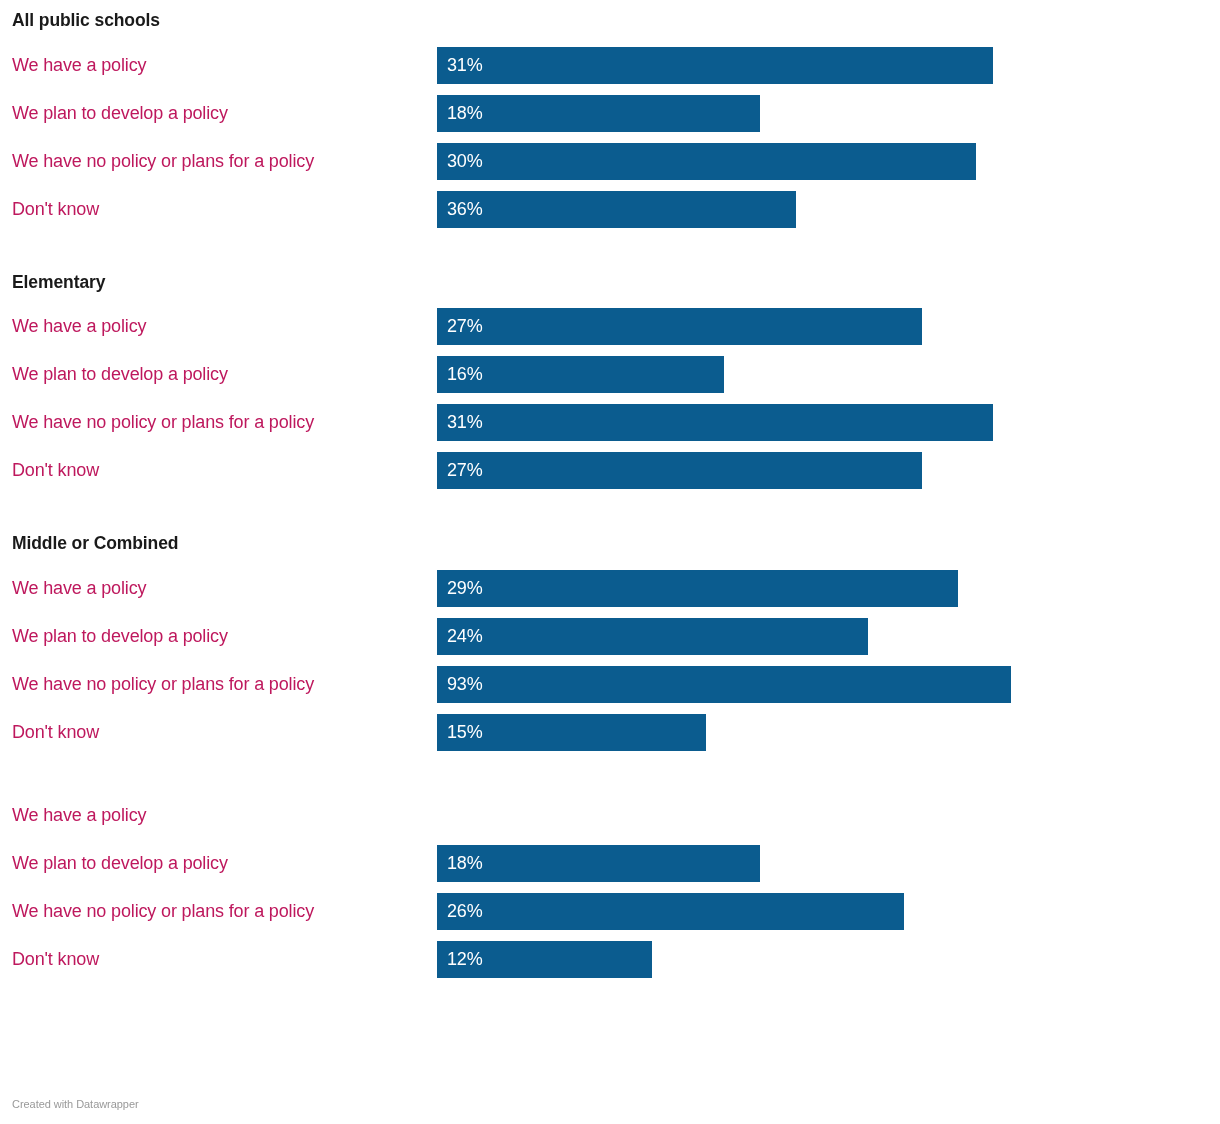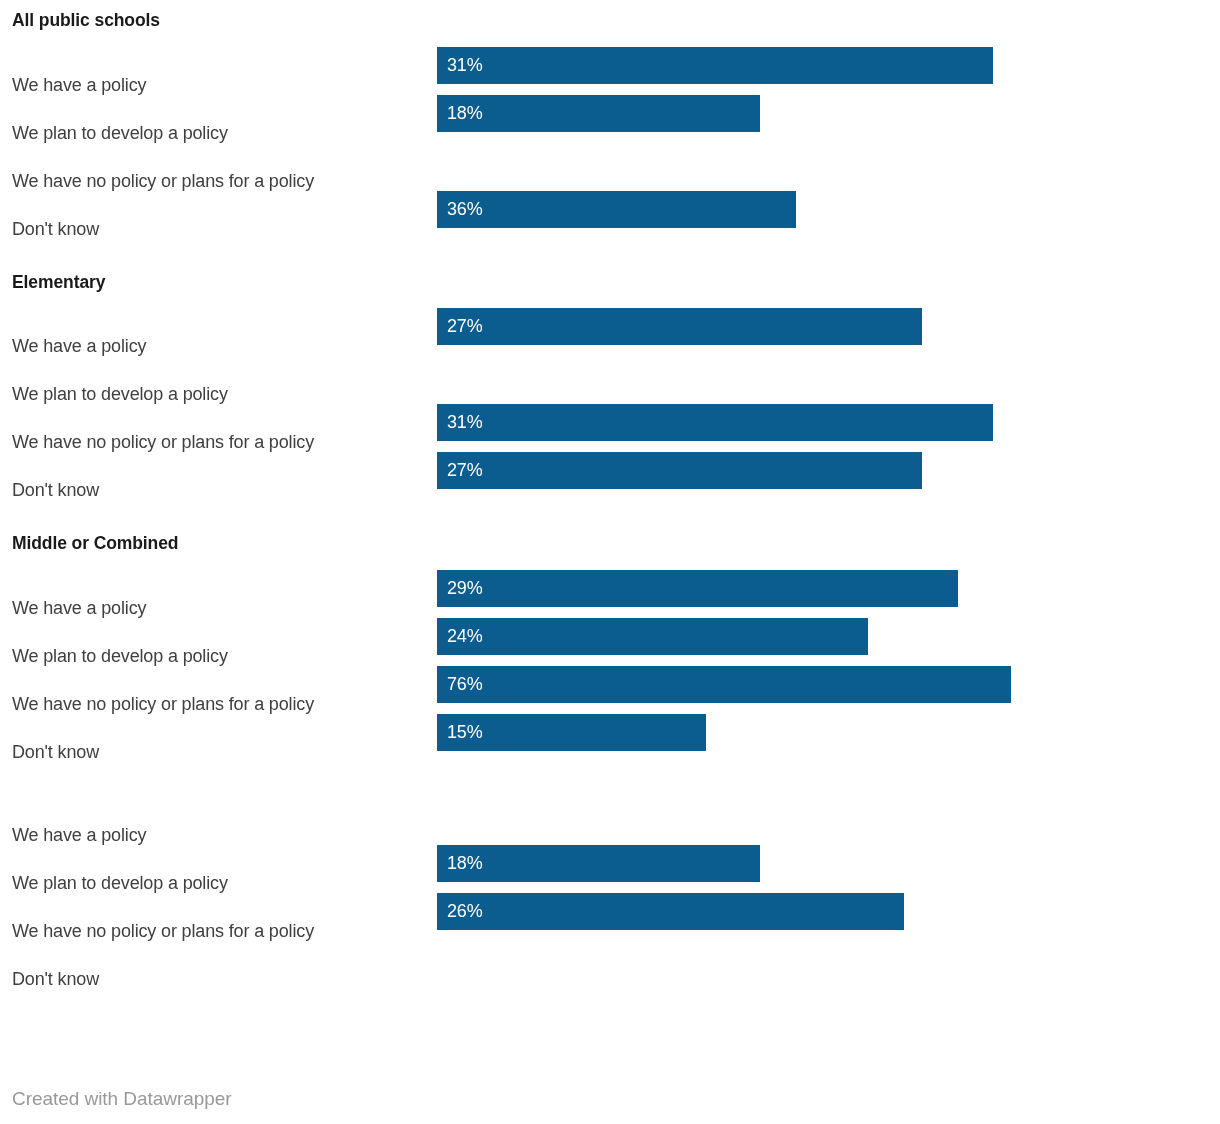--- a/index.html
+++ b/index.html
@@ -41,24 +41,23 @@
     margin-bottom: 11px;
     display: block;
   }
   .bar-label {
     position: absolute;
     left: 12px;
     top: 0;
     height: 37px;
     line-height: 37px;
     font-size: 18px;
-    color: #404040;
+    color: #be185d;
     white-space: nowrap;
     letter-spacing: -0.15px;
-    margin-top: 20px;
   }
   .bar-track {
     position: absolute;
     left: 437px;
     top: 0;
     height: 37px;
     right: 4px;
   }
   .bar-fill {
     position: absolute;
@@ -75,21 +74,21 @@
     line-height: 37px;
     font-size: 18px;
     color: #ffffff;
     white-space: nowrap;
     letter-spacing: -0.15px;
   }
   .footer {
     position: absolute;
     left: 12px;
     bottom: 14px;
-    font-size: 19px;
+    font-size: 11px;
     color: #999999;
     letter-spacing: -0.05px;
   }
   
   .sec-0 { padding-top: 12px; }
   .sec-n { padding-top: 35px; }
   .section-header { margin-bottom: 17px; }
 </style>
 </head>
 <body>
@@ -108,20 +107,24 @@
           </div>
           <div class="bar-row">
             <div class="bar-label">We plan to develop a policy</div>
             <div class="bar-track">
               <div class="bar-fill" style="width: 323.1px; background: rgb(11, 92, 143);"></div>
               <div class="bar-value">18%</div>
             </div>
           </div>
           <div class="bar-row">
             <div class="bar-label">We have no policy or plans for a policy</div>
+            <div class="bar-track">
+              <div class="bar-fill" style="width: 538.5px; background: rgb(11, 92, 143);"></div>
+              <div class="bar-value">30%</div>
+            </div>
           </div>
           <div class="bar-row">
             <div class="bar-label">Don't know</div>
             <div class="bar-track">
               <div class="bar-fill" style="width: 359px; background: rgb(11, 92, 143);"></div>
               <div class="bar-value">36%</div>
             </div>
           </div>
         </div>
       </div>
@@ -130,20 +133,24 @@
         <div class="bars">
           <div class="bar-row">
             <div class="bar-label">We have a policy</div>
             <div class="bar-track">
               <div class="bar-fill" style="width: 484.65px; background: rgb(11, 92, 143);"></div>
               <div class="bar-value">27%</div>
             </div>
           </div>
           <div class="bar-row">
             <div class="bar-label">We plan to develop a policy</div>
+            <div class="bar-track">
+              <div class="bar-fill" style="width: 287.2px; background: rgb(11, 92, 143);"></div>
+              <div class="bar-value">16%</div>
+            </div>
           </div>
           <div class="bar-row">
             <div class="bar-label">We have no policy or plans for a policy</div>
             <div class="bar-track">
               <div class="bar-fill" style="width: 556.45px; background: rgb(11, 92, 143);"></div>
               <div class="bar-value">31%</div>
             </div>
           </div>
           <div class="bar-row">
             <div class="bar-label">Don't know</div>
@@ -168,21 +175,21 @@
             <div class="bar-label">We plan to develop a policy</div>
             <div class="bar-track">
               <div class="bar-fill" style="width: 430.8px; background: rgb(11, 92, 143);"></div>
               <div class="bar-value">24%</div>
             </div>
           </div>
           <div class="bar-row">
             <div class="bar-label">We have no policy or plans for a policy</div>
             <div class="bar-track">
               <div class="bar-fill" style="width: 574.4px; background: rgb(11, 92, 143);"></div>
-              <div class="bar-value">76%</div>
+              <div class="bar-value">93%</div>
             </div>
           </div>
           <div class="bar-row">
             <div class="bar-label">Don't know</div>
             <div class="bar-track">
               <div class="bar-fill" style="width: 269.25px; background: rgb(11, 92, 143);"></div>
               <div class="bar-value">15%</div>
             </div>
           </div>
         </div>
@@ -201,18 +208,22 @@
           </div>
           <div class="bar-row">
             <div class="bar-label">We have no policy or plans for a policy</div>
             <div class="bar-track">
               <div class="bar-fill" style="width: 466.7px; background: rgb(11, 92, 143);"></div>
               <div class="bar-value">26%</div>
             </div>
           </div>
           <div class="bar-row">
             <div class="bar-label">Don't know</div>
+            <div class="bar-track">
+              <div class="bar-fill" style="width: 215.4px; background: rgb(11, 92, 143);"></div>
+              <div class="bar-value">12%</div>
+            </div>
           </div>
         </div>
       </div>
     </div>
   <div class="footer">Created with Datawrapper</div>
 </div>
 
 </body></html>

